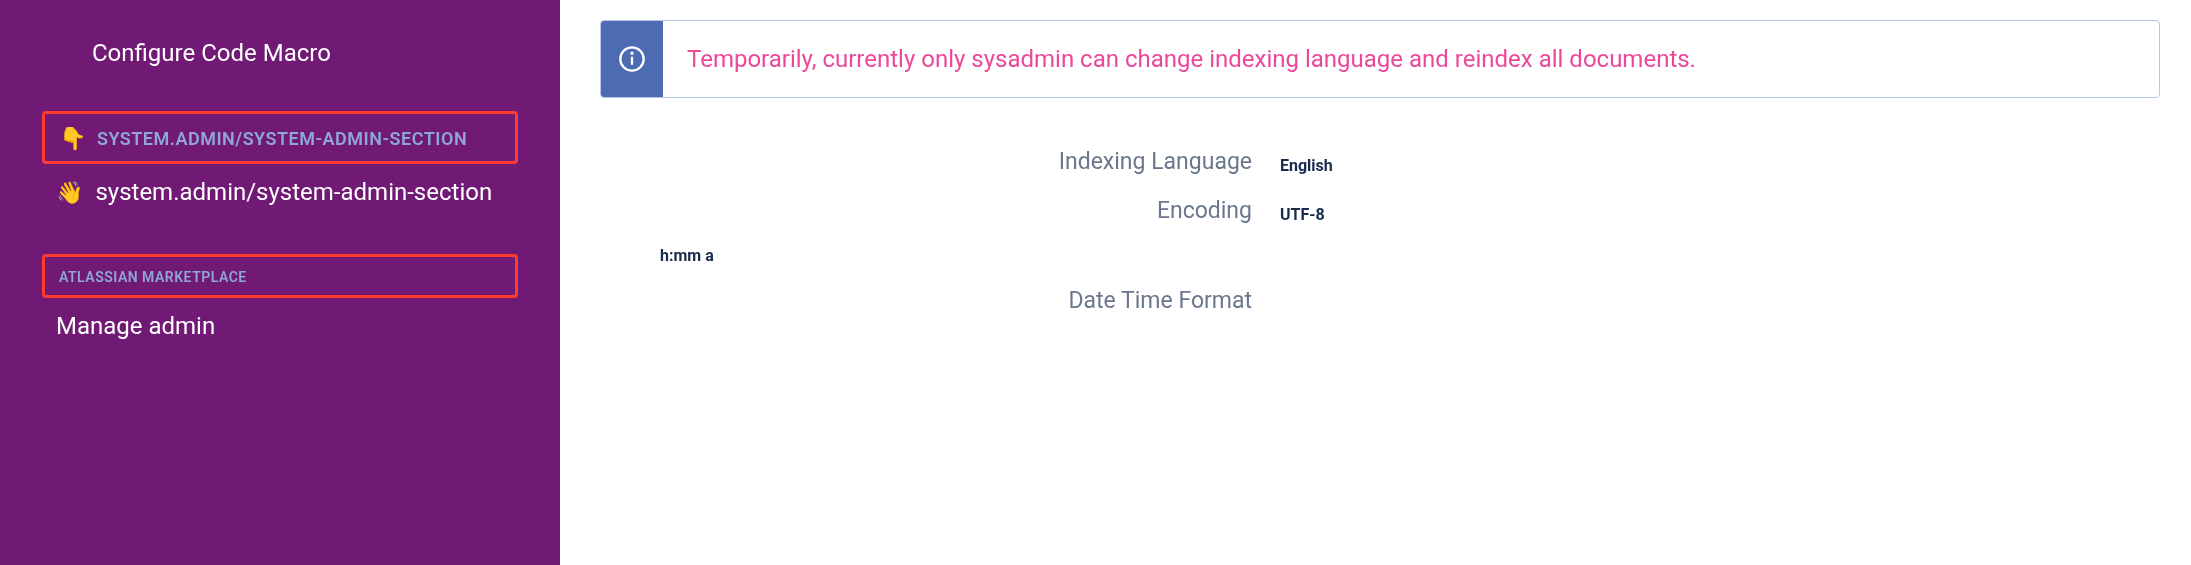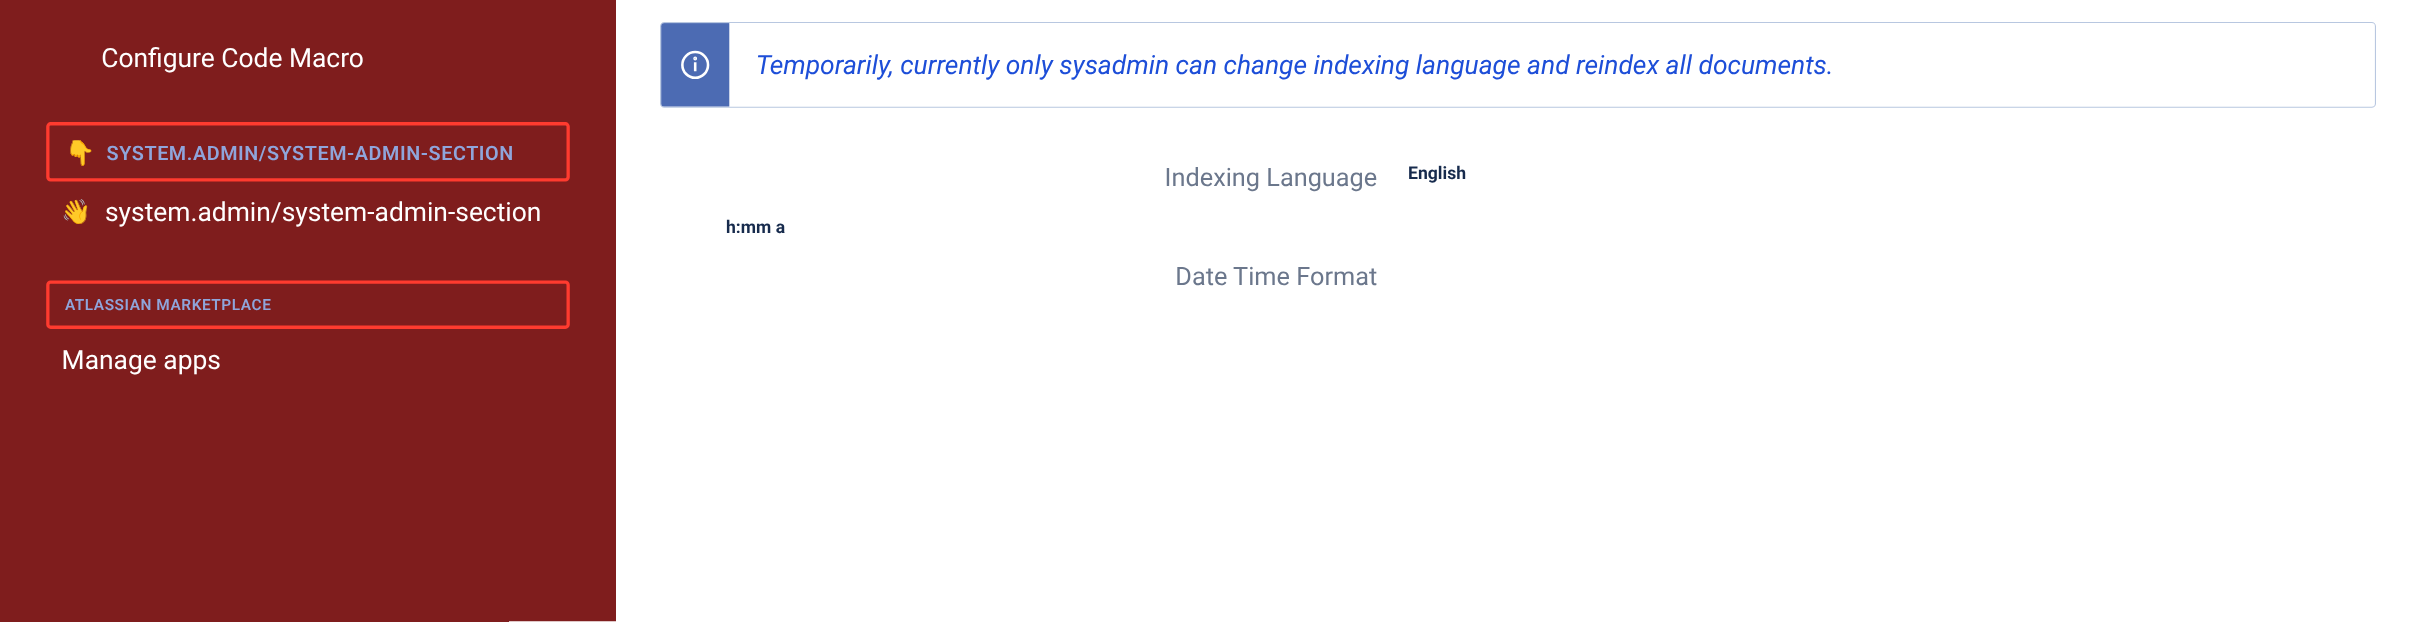--- a/index.html
+++ b/index.html
@@ -10,21 +10,21 @@
     body {
       font-family: -apple-system, BlinkMacSystemFont, "Segoe UI", Roboto, Helvetica, Arial, sans-serif;
       display: flex;
       width: 2191px;
       height: 565px;
       background: #fff;
       overflow: hidden;
     }
     .sidebar {
       width: 560px;
-      background: #7f1d1d;
+      background: #701a75;
       padding: 25px 42px 0 42px;
       color: #fff;
       flex-shrink: 0;
     }
     .sidebar-item {
       color: #fff;
       font-size: 24px;
       padding: 14px 50px;
       cursor: pointer;
       margin-bottom: 4px;
@@ -85,30 +85,29 @@
       justify-content: center;
       flex-shrink: 0;
     }
     .info-banner-icon svg {
       width: 28px;
       height: 28px;
     }
     .info-banner-text {
       padding: 24px 24px;
       font-size: 24px;
-      color: #1d4ed8;
+      color: #ec4899;
       flex: 1;
-      font-style: italic;
     }
     .settings-table {
       margin-left: 60px;
     }
     .settings-row {
       display: flex;
-      align-items: flex-start;
+      align-items: flex-end;
       margin-bottom: 22px;
     }
     .settings-label {
       width: 620px;
       text-align: right;
       color: #6b778c;
       font-size: 23px;
       padding-right: 28px;
     }
     .settings-value {
@@ -126,40 +125,44 @@
   <div class="sidebar-section-header highlight-box">
     <span class="emoji-icon">👇</span>
     <span>SYSTEM.ADMIN/SYSTEM-ADMIN-SECTION</span>
   </div>
   <div class="sidebar-section-item">
     <span class="emoji-icon">👋</span>
     <span>system.admin/system-admin-section</span>
   </div>
 
   <div class="sidebar-section-header2 highlight-box">ATLASSIAN MARKETPLACE</div>
-  <div class="sidebar-item" style="padding-left:14px;">Manage apps</div>
+  <div class="sidebar-item" style="padding-left:14px;">Manage admin</div>
 </div>
 
 <div class="main">
   <div class="info-banner">
     <div class="info-banner-icon">
       <svg viewBox="0 0 24 24" fill="none" stroke="#fff" stroke-width="2">
         <circle cx="12" cy="12" r="10"></circle>
         <line x1="12" y1="10" x2="12" y2="17"></line>
         <circle cx="12" cy="7" r="0.5" fill="#fff"></circle>
       </svg>
     </div>
     <div class="info-banner-text">Temporarily, currently only sysadmin can change indexing language and reindex all documents.</div>
   </div>
 
   <div class="settings-table">
     <div class="settings-row">
       <div class="settings-label">Indexing Language</div>
       <div class="settings-value">English</div>
     </div>
     <div class="settings-row">
+      <div class="settings-label">Encoding</div>
+      <div class="settings-value">UTF-8</div>
+    </div>
+    <div class="settings-row">
       <div class="settings-value">h:mm a</div>
     </div>
     <div class="settings-row">
       <div class="settings-label">Date Time Format</div>
     </div>
   </div>
 </div>
 
 </body></html>

